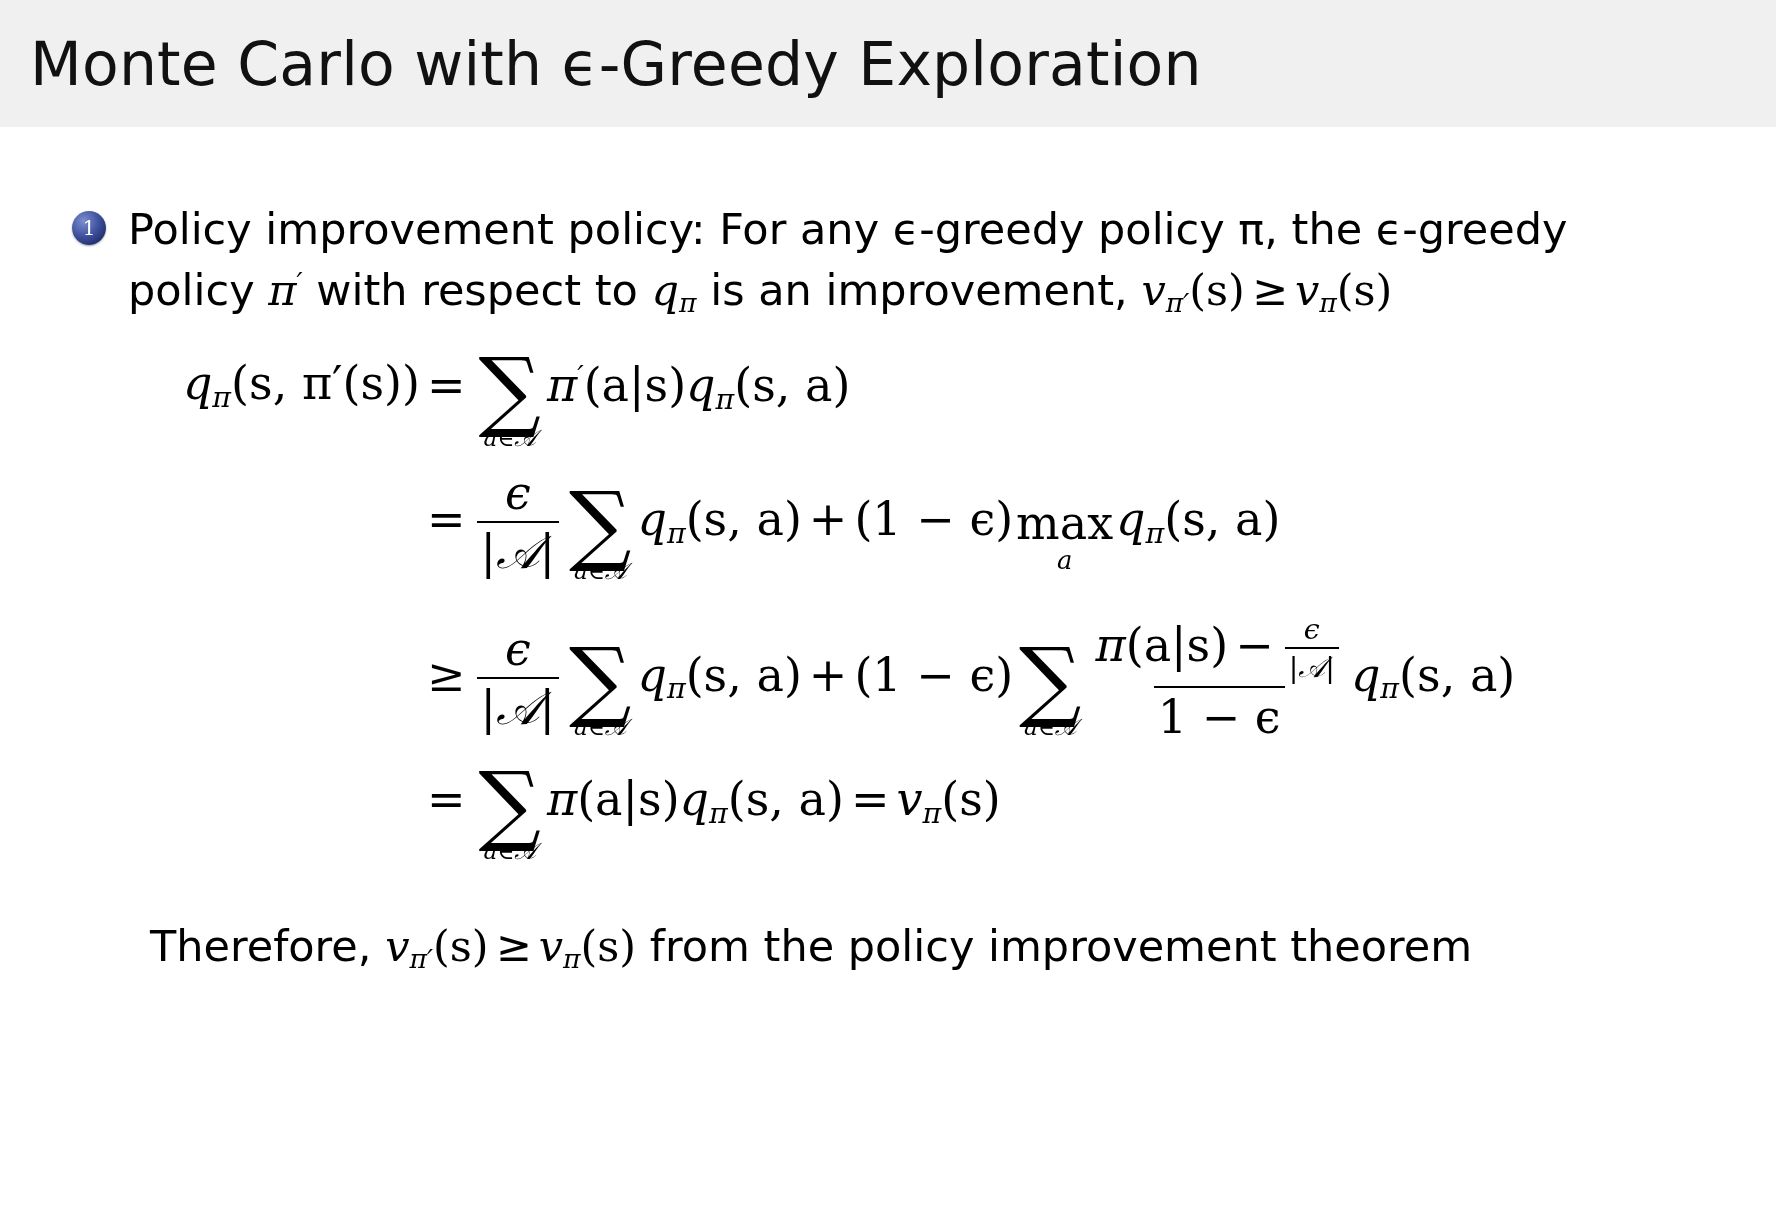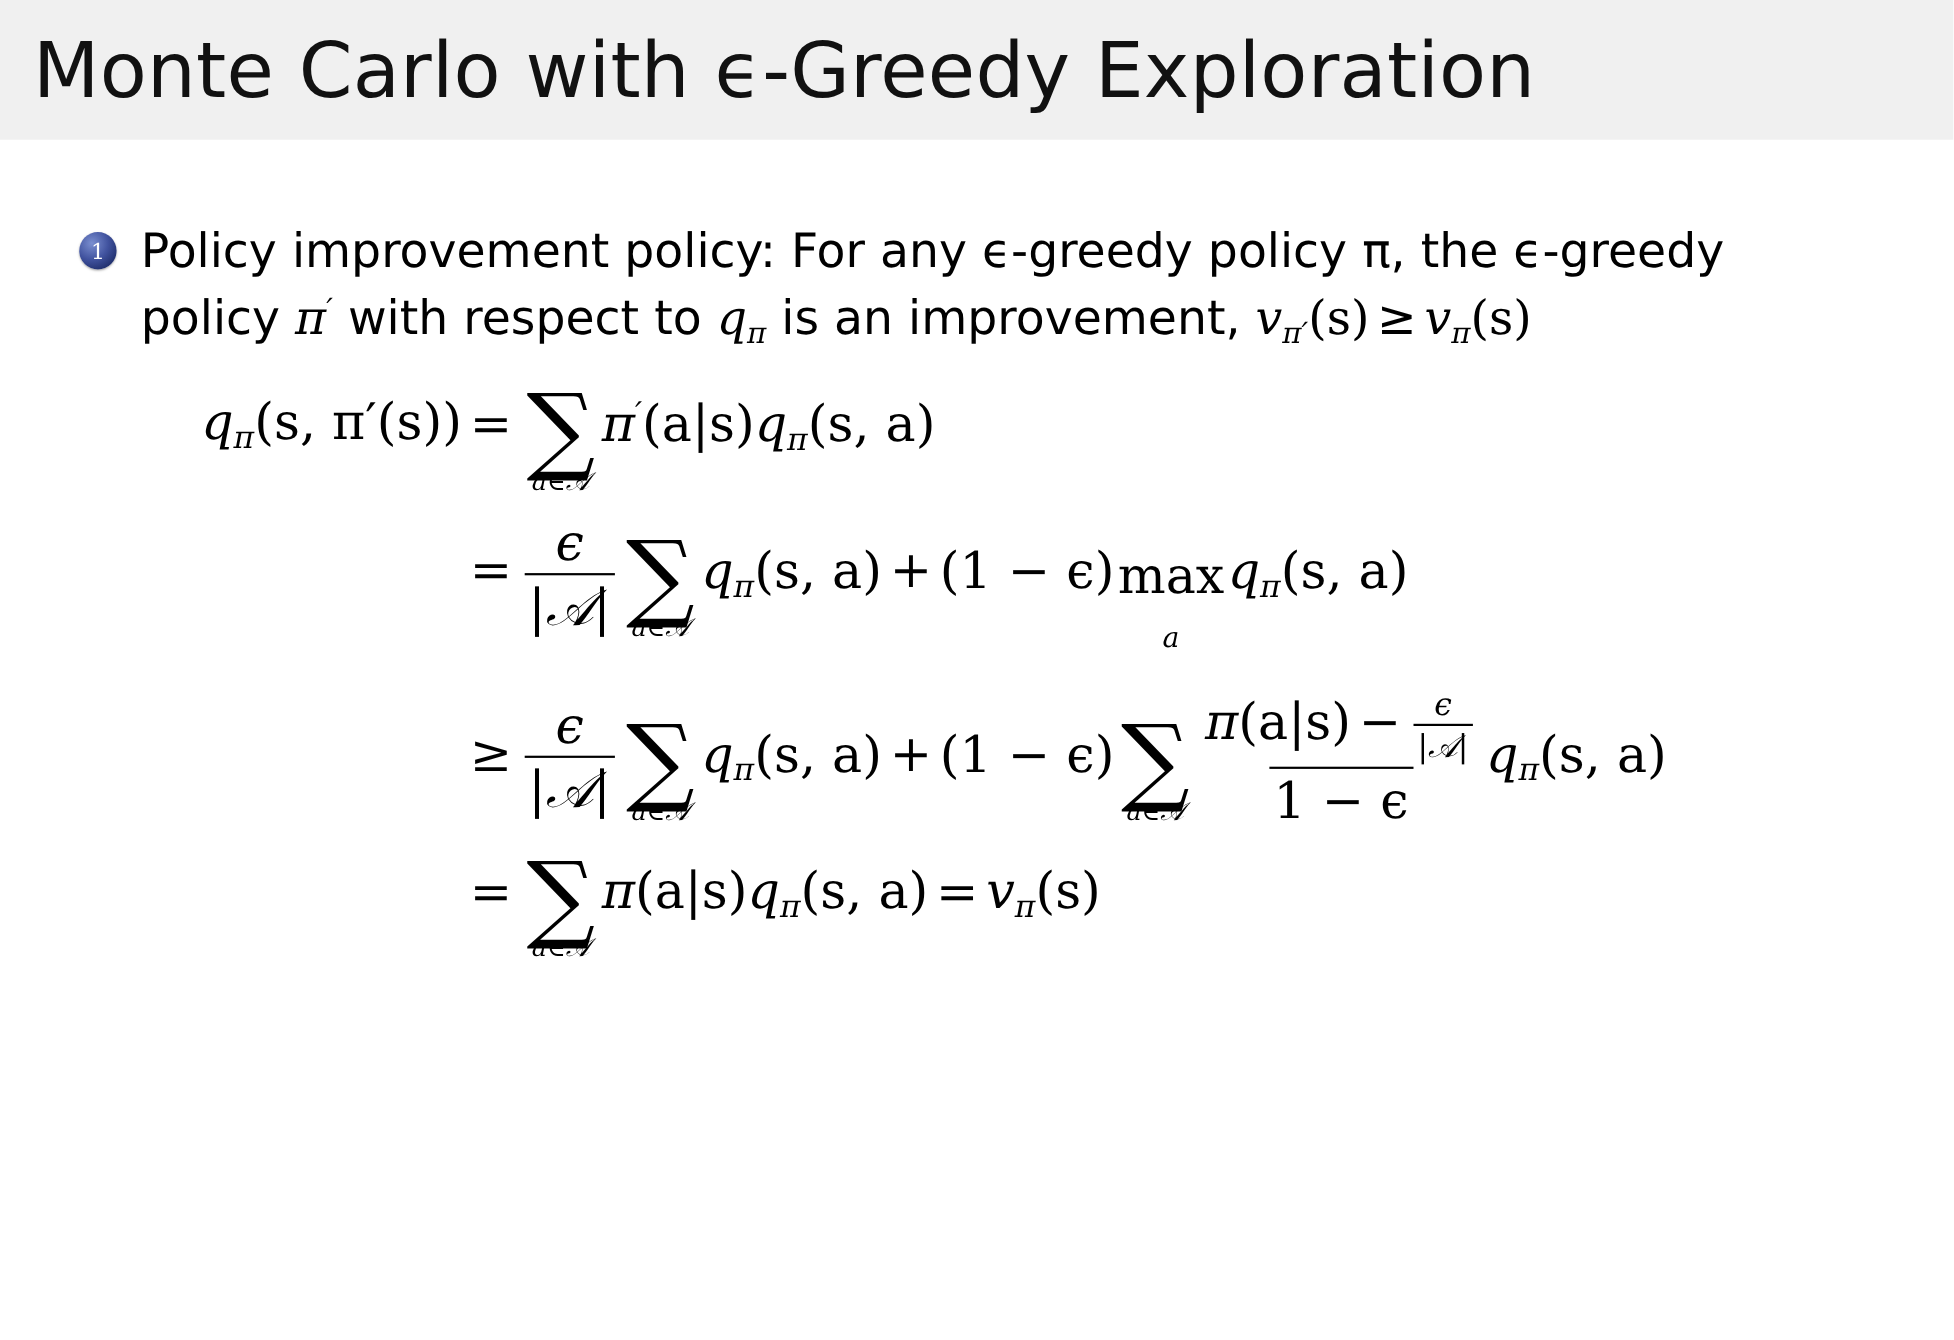--- a/index.html
+++ b/index.html
@@ -15,21 +15,21 @@
   
   #slide { position: relative; width: 1776px; height: 1218px; background:#fff; }
   #title-bar {
     width: 100%;
     height: 127px;
     background: #f0f0f0;
     display: flex;
     align-items: center;
   }
   #slide-title {
-    font-size: 70px;
+    font-size: 60px;
     color: #111111;
     padding-left: 30px;
     letter-spacing: 0.2px;
     font-weight: 400;
     white-space: nowrap;
   }
 
   
   #content { position: relative; padding: 0; }
 
@@ -73,21 +73,21 @@
            font-family: "DejaVu Serif", serif; }
 
   
   .bigsum { display:inline-flex; flex-direction:column; align-items:center;
             vertical-align:-0.42em; margin:0 6px; }
   .bigsum .op  { font-size: 1.9em; line-height: 0.78; font-family:"DejaVu Serif", serif; }
   .bigsum .lim { font-size: 0.50em; line-height: 1; margin-top: 2px;
                  font-family:"DejaVu Serif", serif; font-style: italic; white-space: nowrap; }
 
   .maxop { display:inline-flex; flex-direction:column; align-items:center;
-           vertical-align:-0.10em; margin:0 3px;gap:20px; }
+           vertical-align:-0.10em; margin:0 3px; }
   .maxop .op  { font-size: 1em; font-family:"DejaVu Serif", serif; font-style: normal; }
   .maxop .lim { font-size: 0.56em; line-height: 1; margin-top: -2px;
                 font-family:"DejaVu Serif", serif; font-style: italic; }
 
   
   .frac { display:inline-flex; flex-direction:column; align-items:center;
           vertical-align: middle; margin:0 4px; }
   .frac > .num { padding: 0 4px 1px 4px; }
   .frac > .den { padding: 2px 4px 0 4px; border-top: 2px solid #000; }
   .frac.small { font-size: 0.62em; }
@@ -187,15 +187,16 @@
       <div class="eqrow" id="eq-row-4">
         <div class="lhs"></div>
         <div class="rhs"><span class="rel">=</span><span class="bigsum">
               <span class="op">∑</span>
               <span class="lim">a∈𝒜</span>
             </span><span class="mgreek">π</span><span class="paren">(a|s)</span><span class="mi">q</span><sub class="sb">π</sub><span class="paren">(s, a)</span><span class="rel">=</span><span class="mi">v</span><sub class="sb">π</sub><span class="paren">(s)</span></div>
       </div>
 
     </div>
 
+    <div id="therefore"><span>Therefore, </span><span class="mi">v</span><sub class="sb">π′</sub><span class="paren">(s)</span><span class="rel">≥</span><span class="mi">v</span><sub class="sb">π</sub><span class="paren">(s)</span><span> from the policy improvement theorem</span></div>
 
   </div>
 </div>
 
 </body></html>

